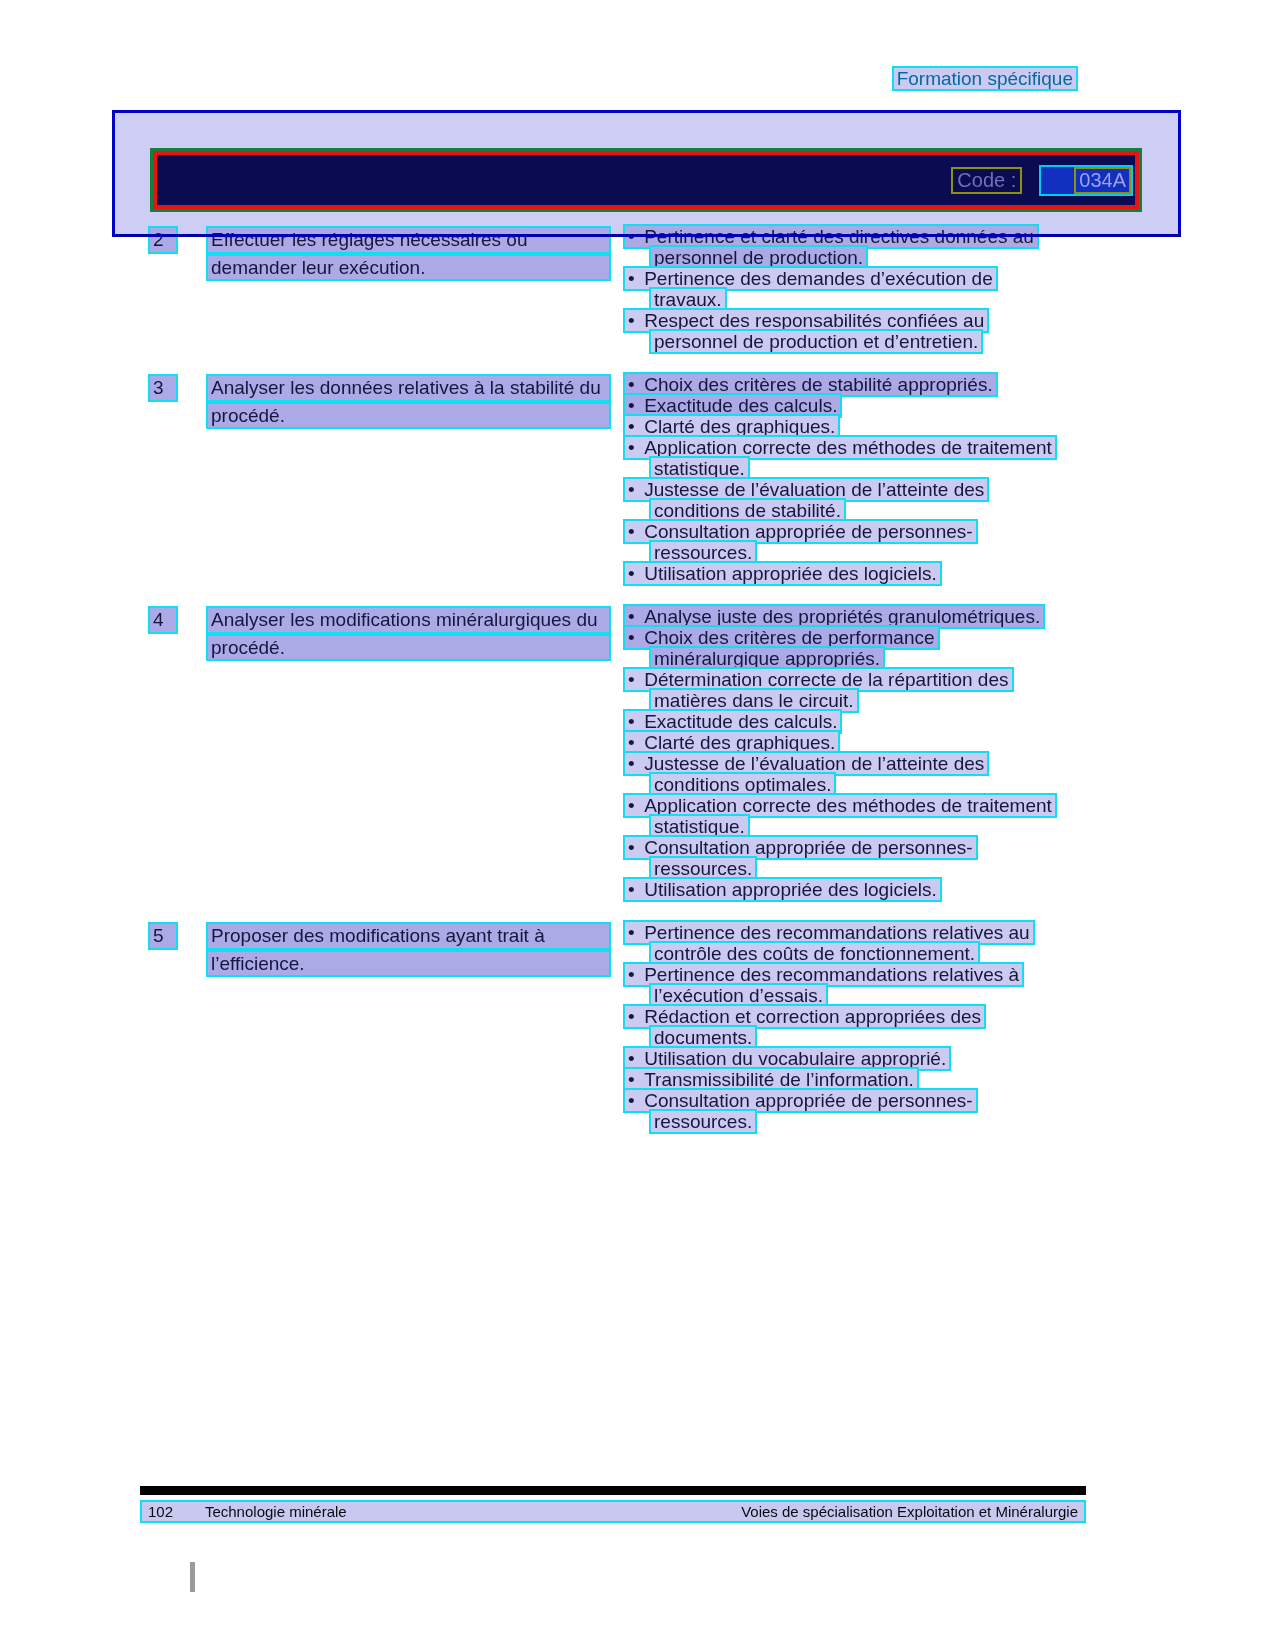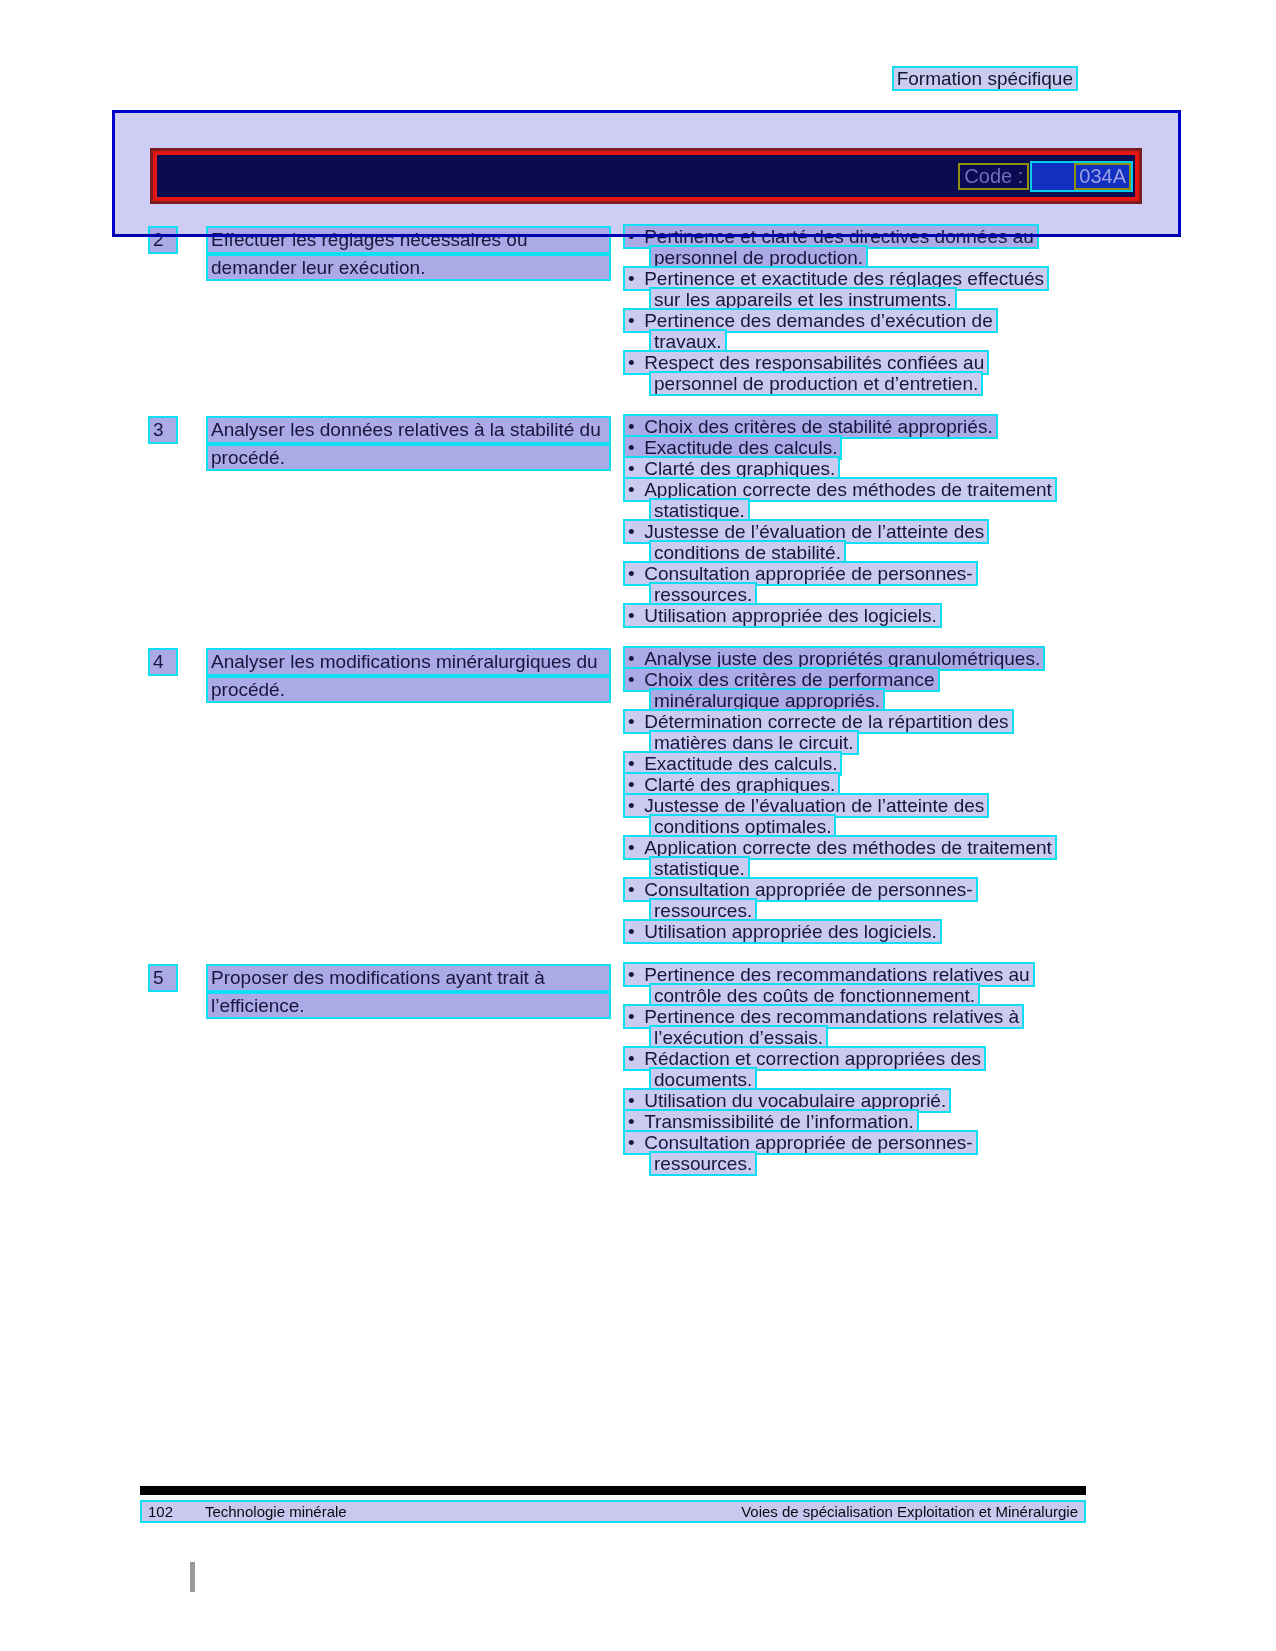--- a/index.html
+++ b/index.html
@@ -10,45 +10,45 @@
   
   .hl{
     background:#cbcbf2;
     border:2px solid #10dff2;
     color:#16163e;
     padding:0 3px;
     box-decoration-break:clone;
     -webkit-box-decoration-break:clone;
   }
   .dark{background:#abaae6;}
-  .gray-text{color:#0f172a;}
+  .gray-text{color:#0369a1;}
 
   .header-label{position:absolute;top:68px;right:198px;font-size:19px;}
 
   .top-box{
     position:absolute;left:112px;top:110px;width:1069px;height:127px;
     box-sizing:border-box;background:#ceceF5;border:3px solid #0000c8;z-index:1;
   }
   .box-line{position:absolute;left:112px;top:234px;width:1069px;height:3px;background:#0000b0;z-index:6;}
 
   .banner-outer{
-    position:absolute;left:35px;top:35px;width:992px;height:56px;
-    box-sizing:border-box;background:#7f1d1d;padding:3px;
+    position:absolute;left:35px;top:35px;width:992px;height:64px;
+    box-sizing:border-box;background:#15803d;padding:3px;
   }
   .banner-inner{
     width:100%;height:100%;box-sizing:border-box;background:#0b0b52;
     border:4px solid #e61414;display:flex;align-items:center;justify-content:flex-end;
     padding-right:2px;
   }
   .code-label{
     color:#6e6ec0;font-size:20px;border:2px solid #8f8f10;padding:0 4px;background:transparent;
   }
   .code-selection{
-    display:inline-flex;align-items:center;margin-left:1px;
-    background:#1130c0;border:2px solid #00ccee;padding-left:42px;
+    display:inline-flex;align-items:center;margin-left:17px;
+    background:#1130c0;border:2px solid #00ccee;padding-left:33px;
   }
   .code-value{
     color:#9f9fe8;font-size:20px;border:2px solid #8f8f10;padding:0 3px;background:transparent;
   }
 
   .content{position:absolute;left:148px;top:226px;width:952px;z-index:2;font-size:19px;}
   .item{display:grid;grid-template-columns:33px 430px 452px;align-items:start;margin-bottom:22px;}
   .num .hl{display:block;margin-right:3px;text-align:left;line-height:23.6px;}
   .obj-cell{margin-left:3px;padding-left:22px;}
   .obj-line{display:block;line-height:23.6px;margin-bottom:0;}
@@ -88,21 +88,20 @@
   <div class="item">
     <div class="num">
       <span class="hl dark nval">2</span>
     </div>
     <div class="obj-cell">
         <span class="obj-line hl dark">Effectuer les réglages nécessaires ou</span>
         <span class="obj-line hl dark">demander leur exécution.</span>
       </div>
     <div class="crit-cell">
         <div class="crit"><span class="hl dark"><span class="marker">• </span><span>Pertinence et clarté des directives données au personnel de production.</span></span></div>
-        <div class="crit"><span class="hl"><span class="marker">• </span><span>Pertinence et exactitude des réglages effectués sur les appareils et les instruments.</span></span></div>
         <div class="crit"><span class="hl"><span class="marker">• </span><span>Pertinence des demandes d’exécution de travaux.</span></span></div>
         <div class="crit"><span class="hl"><span class="marker">• </span><span>Respect des responsabilités confiées au personnel de production et d’entretien.</span></span></div>
       </div>
   </div>
 
   <div class="item">
     <div class="num">
       <span class="hl dark nval">3</span>
     </div>
     <div class="obj-cell">

